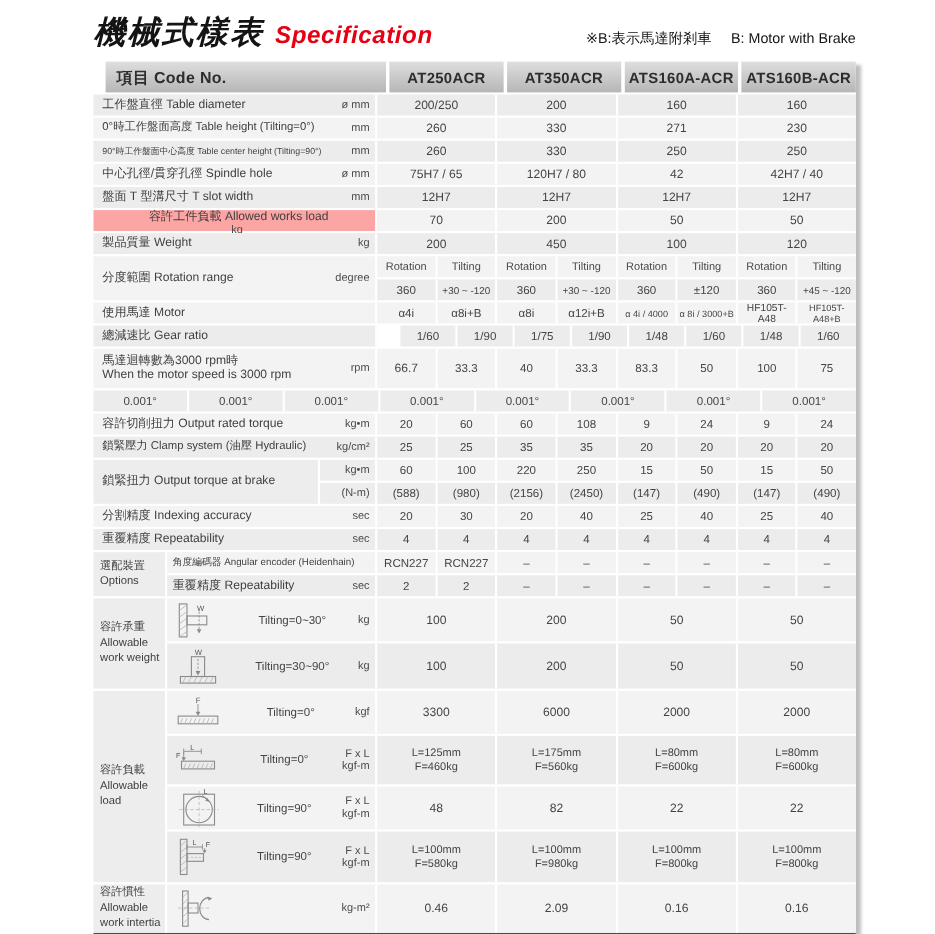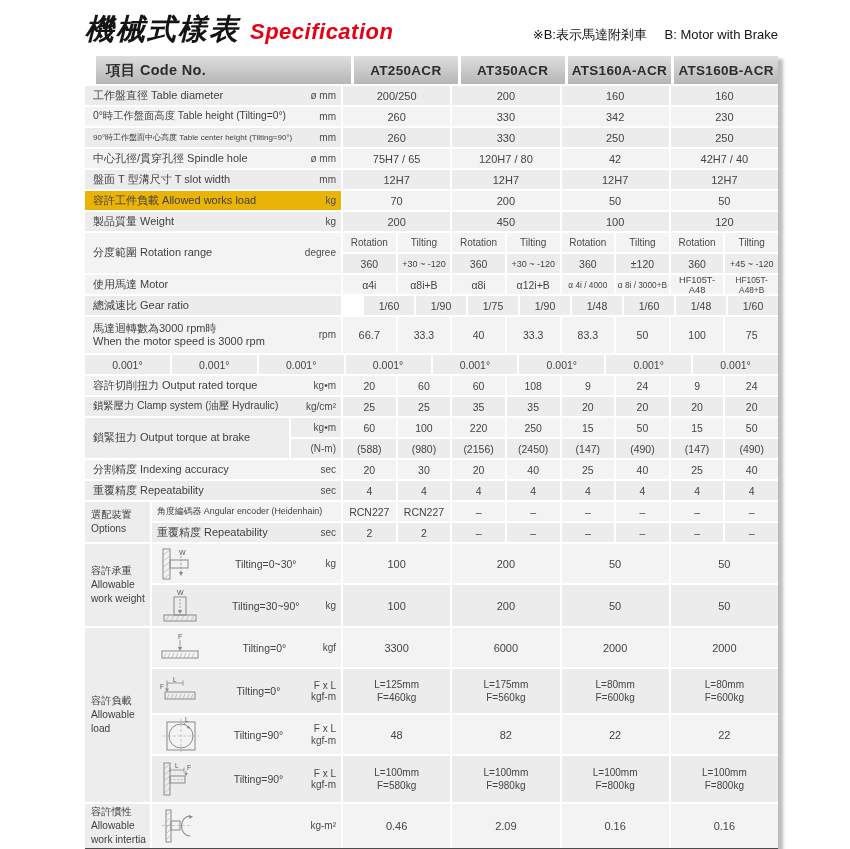--- a/index.html
+++ b/index.html
@@ -93,21 +93,21 @@
       <div class="row" style="height: 21px;">
         <div class="cell lblcell" style="background: rgb(243, 243, 243);">
           <div class="lblbox">
             <div class="l1" style="font-size: 10.3px;">0°時工作盤面高度 Table height (Tilting=0°)</div>
           </div>
           <div class="unit">mm</div>
         </div>
         <div class="vals">
           <div class="cell val" style="background: rgb(243, 243, 243);">260</div>
           <div class="cell val" style="background: rgb(243, 243, 243);">330</div>
-          <div class="cell val" style="background: rgb(243, 243, 243);">342</div>
+          <div class="cell val" style="background: rgb(243, 243, 243);">271</div>
           <div class="cell val" style="background: rgb(243, 243, 243);">230</div>
         </div>
       </div>
       <div class="row" style="height: 21px;">
         <div class="cell lblcell" style="background: rgb(236, 236, 236);">
           <div class="lblbox">
             <div class="l1" style="font-size: 8px;">90°時工作盤面中心高度 Table center height (Tilting=90°)</div>
           </div>
           <div class="unit">mm</div>
         </div>
@@ -140,21 +140,21 @@
           <div class="unit">mm</div>
         </div>
         <div class="vals">
           <div class="cell val" style="background: rgb(236, 236, 236);">12H7</div>
           <div class="cell val" style="background: rgb(236, 236, 236);">12H7</div>
           <div class="cell val" style="background: rgb(236, 236, 236);">12H7</div>
           <div class="cell val" style="background: rgb(236, 236, 236);">12H7</div>
         </div>
       </div>
       <div class="row" style="height: 21px;">
-        <div class="cell lblcell" style="background: #eab308;">
+        <div class="cell lblcell" style="background: #fca5a5; flex-direction: column;">
           <div class="lblbox">
             <div class="l1" style="font-size: 11px;">容許工件負載 Allowed works load</div>
           </div>
           <div class="unit">kg</div>
         </div>
         <div class="vals">
           <div class="cell val" style="background: rgb(243, 243, 243);">70</div>
           <div class="cell val" style="background: rgb(243, 243, 243);">200</div>
           <div class="cell val" style="background: rgb(243, 243, 243);">50</div>
           <div class="cell val" style="background: rgb(243, 243, 243);">50</div>

